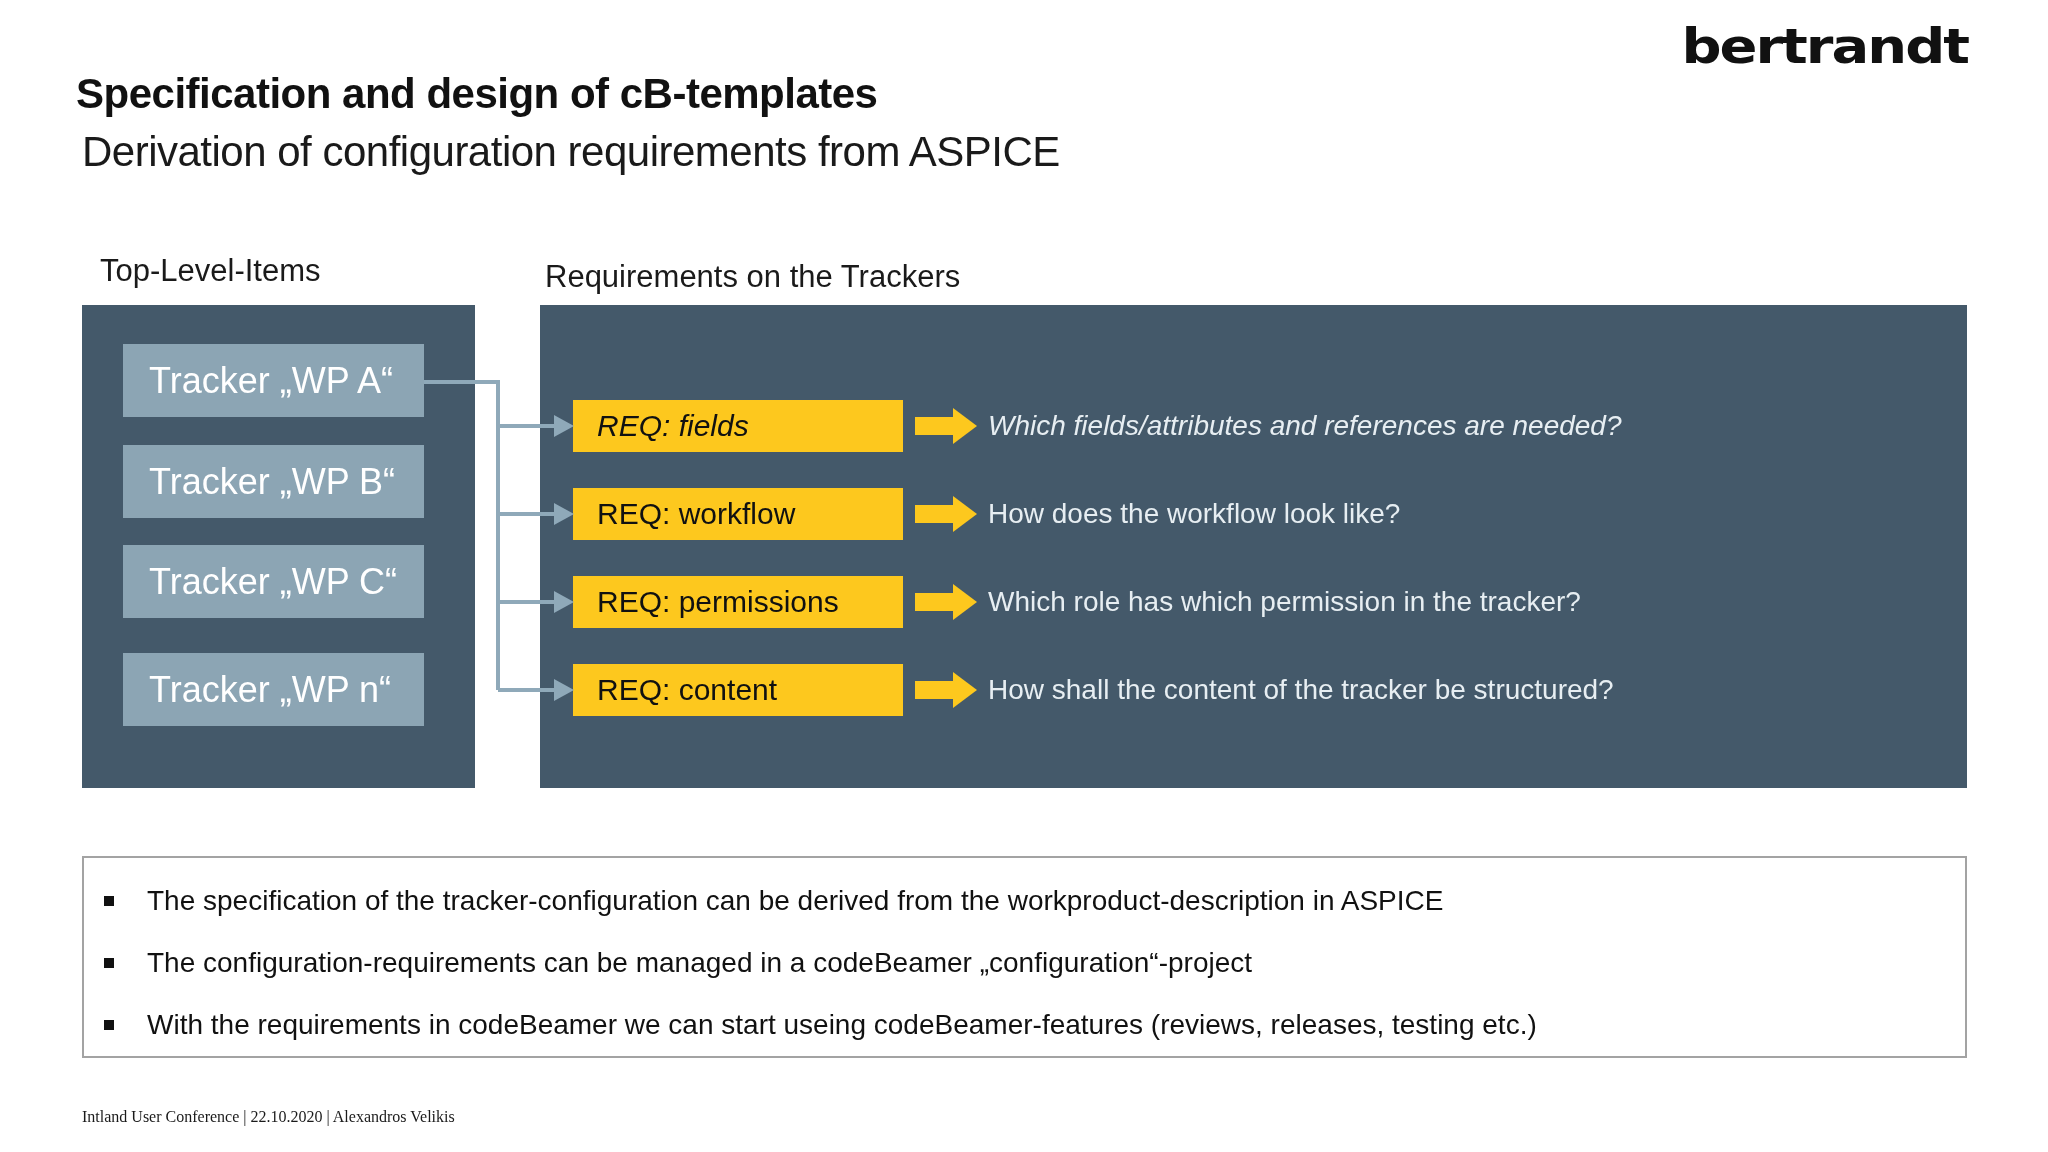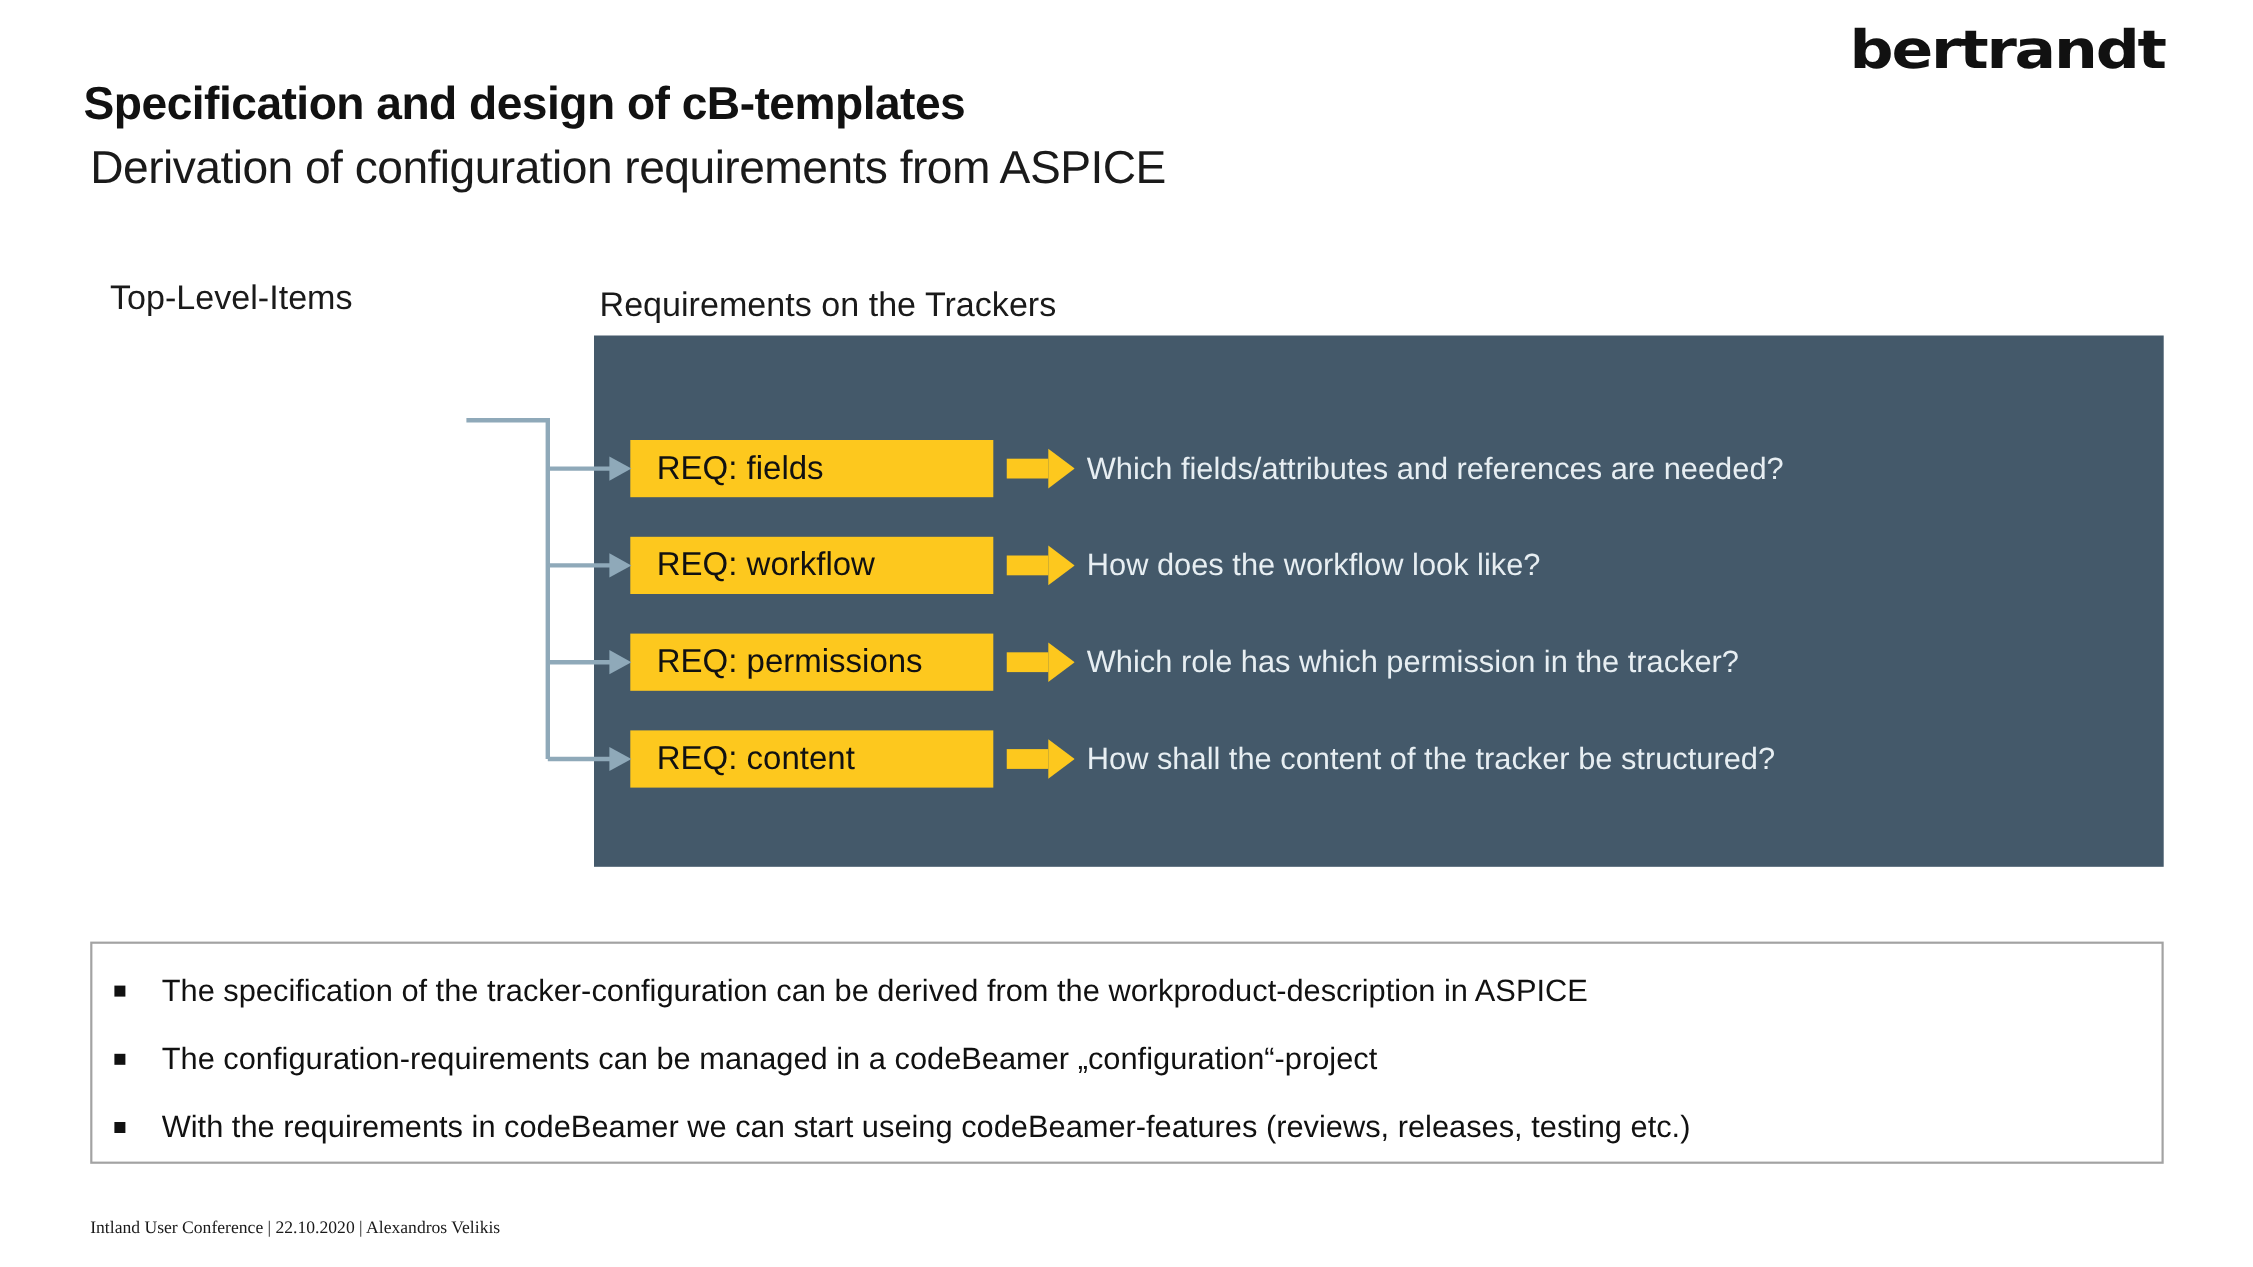--- a/index.html
+++ b/index.html
@@ -84,21 +84,21 @@
   .tracker-c { top: 240px; }
   .tracker-n { top: 348px; }
 
   
   .req-row {
     position: absolute;
     left: 0;
     width: 100%;
     height: 52px;
   }
-  .req-row-0 { top: 95px; }
+  .req-row-0 { top: 95px; font-style: italic; }
   .req-row-1 { top: 183px; }
   .req-row-2 { top: 271px; }
   .req-row-3 { top: 359px; }
 
   .req-box {
     position: absolute;
     left: 33px;
     top: 0;
     width: 330px;
     height: 52px;
@@ -183,20 +183,26 @@
 
 <div class="slide">
 
   <div class="logo">bertrandt</div>
   <div class="title">Specification and design of cB-templates</div>
   <div class="subtitle">Derivation of configuration requirements from ASPICE</div>
 
   <div class="section-heading heading-left">Top-Level-Items</div>
   <div class="section-heading heading-right">Requirements on the Trackers</div>
 
+  <div class="panel panel-left">
+    <div class="tracker-box tracker-a">Tracker „WP A“</div>
+    <div class="tracker-box tracker-b">Tracker „WP B“</div>
+    <div class="tracker-box tracker-c">Tracker „WP C“</div>
+    <div class="tracker-box tracker-n">Tracker „WP n“</div>
+  </div>
 
   <div class="panel panel-right">
 
     <div class="req-row req-row-0">
       <div class="req-box">REQ: fields</div>
       <svg class="block-arrow" viewBox="0 0 62 40">
         <rect x="0" y="11" width="38" height="18" fill="#FDC81E"></rect>
         <polygon points="38,2 62,20 38,38" fill="#FDC81E"></polygon>
       </svg>
       <div class="question">Which fields/attributes and references are needed?</div>

